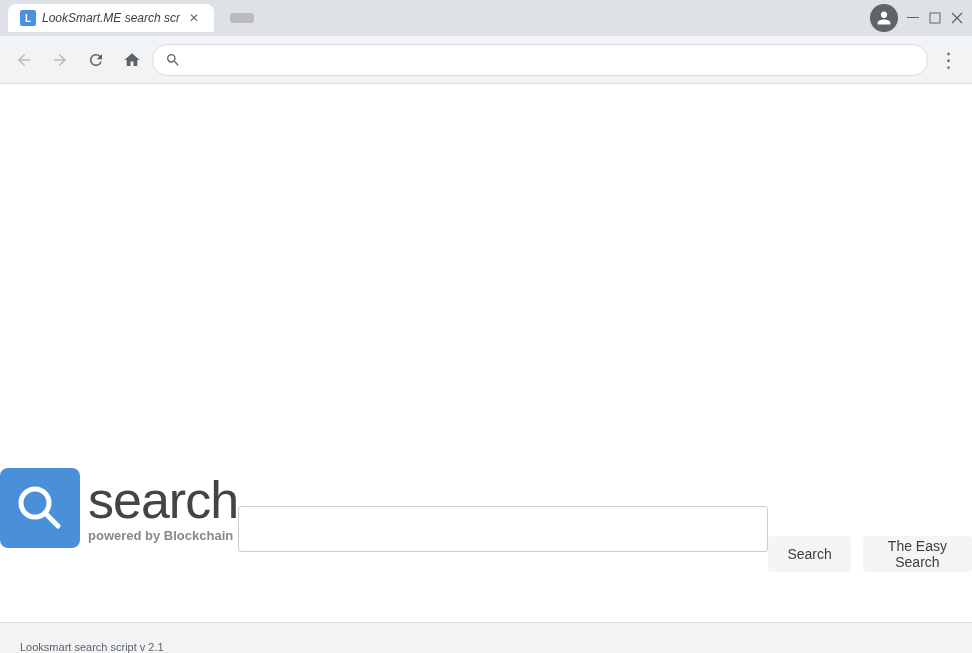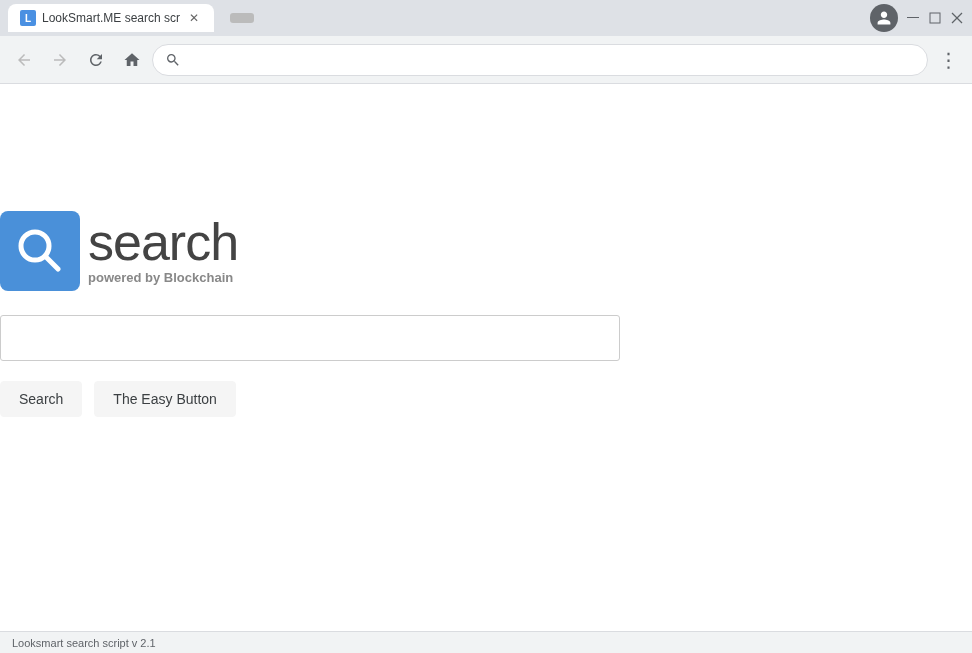--- a/index.html
+++ b/index.html
@@ -153,24 +153,24 @@
       color: white;
       font-size: 14px;
       cursor: pointer;
     }
 
     
     .page-content {
       flex: 1;
       background: #fff;
       display: flex;
-      flex-direction: column;
-      align-items: flex-start;
-      justify-content: center;
-      padding-bottom: 88px;
+      flex-direction: row;
+      align-items: flex-end;
+      justify-content: center;
+      padding-bottom: 50px;
     }
 
     
     .logo-area {
       display: flex;
       align-items: center;
       gap: 0;
       margin-bottom: 24px;
     }
     .logo-icon {
@@ -226,41 +226,41 @@
       background: #f5f5f5;
       border: 1px solid #f5f5f5;
       border-radius: 4px;
       font-size: 14px;
       color: #3c4043;
       cursor: pointer;
     }
 
     
     .status-bar {
-      height: 22px;
+      height: 31px;
       background: #f1f3f4;
       border-top: 1px solid #dadce0;
       display: flex;
-      align-items: center;
-      padding: 0 12px;
+      align-items: flex-end;
+      padding: 0 20px;
       font-size: 11px;
       color: #5f6368;
     }
   </style>
 </head>
 <body>
 
 <div class="browser-frame">
 
   <div class="title-bar">
     <div class="tab-active">
       <div class="tab-favicon">
         <span>L</span>
       </div>
-      <span style="font-size:12px;color:#3c4043;white-space:nowrap;overflow:hidden;text-overflow:ellipsis;max-width:160px;">LookSmart.ME search scr</span>
+      <span style="font-size:12px;color:#3c4043;white-space:nowrap;overflow:hidden;text-overflow:ellipsis;max-width:160px;font-style:italic;">LookSmart.ME search scr</span>
       <div class="tab-close">✕</div>
     </div>
     <div class="tab-inactive">
       <div class="tab-inactive-bar"></div>
     </div>
     <div class="window-controls">
       <div class="account-btn">
         <svg width="16" height="16" viewBox="0 0 24 24" fill="white">
             <path d="M12 12c2.7 0 4.8-2.1 4.8-4.8S14.7 2.4 12 2.4 7.2 4.5 7.2 7.2 9.3 12 12 12zm0 2.4c-3.2 0-9.6 1.6-9.6 4.8v2.4h19.2v-2.4c0-3.2-6.4-4.8-9.6-4.8z"></path>
           </svg>
@@ -328,21 +328,21 @@
       <div class="logo-text-area">
         <span class="logo-text-main">search</span>
         <span class="logo-text-sub">powered by Blockchain</span>
       </div>
     </div>
 
     <input class="search-box" type="text" placeholder="" style="">
 
     <div class="buttons-row">
       <button class="search-button">Search</button>
-      <button class="easy-button">The Easy Button</button>
+      <button class="easy-button">The Easy Search</button>
     </div>
 
   </div>
 
   <div class="status-bar">
     <span>Looksmart search script v 2.1</span>
   </div>
 
 </div>
 

